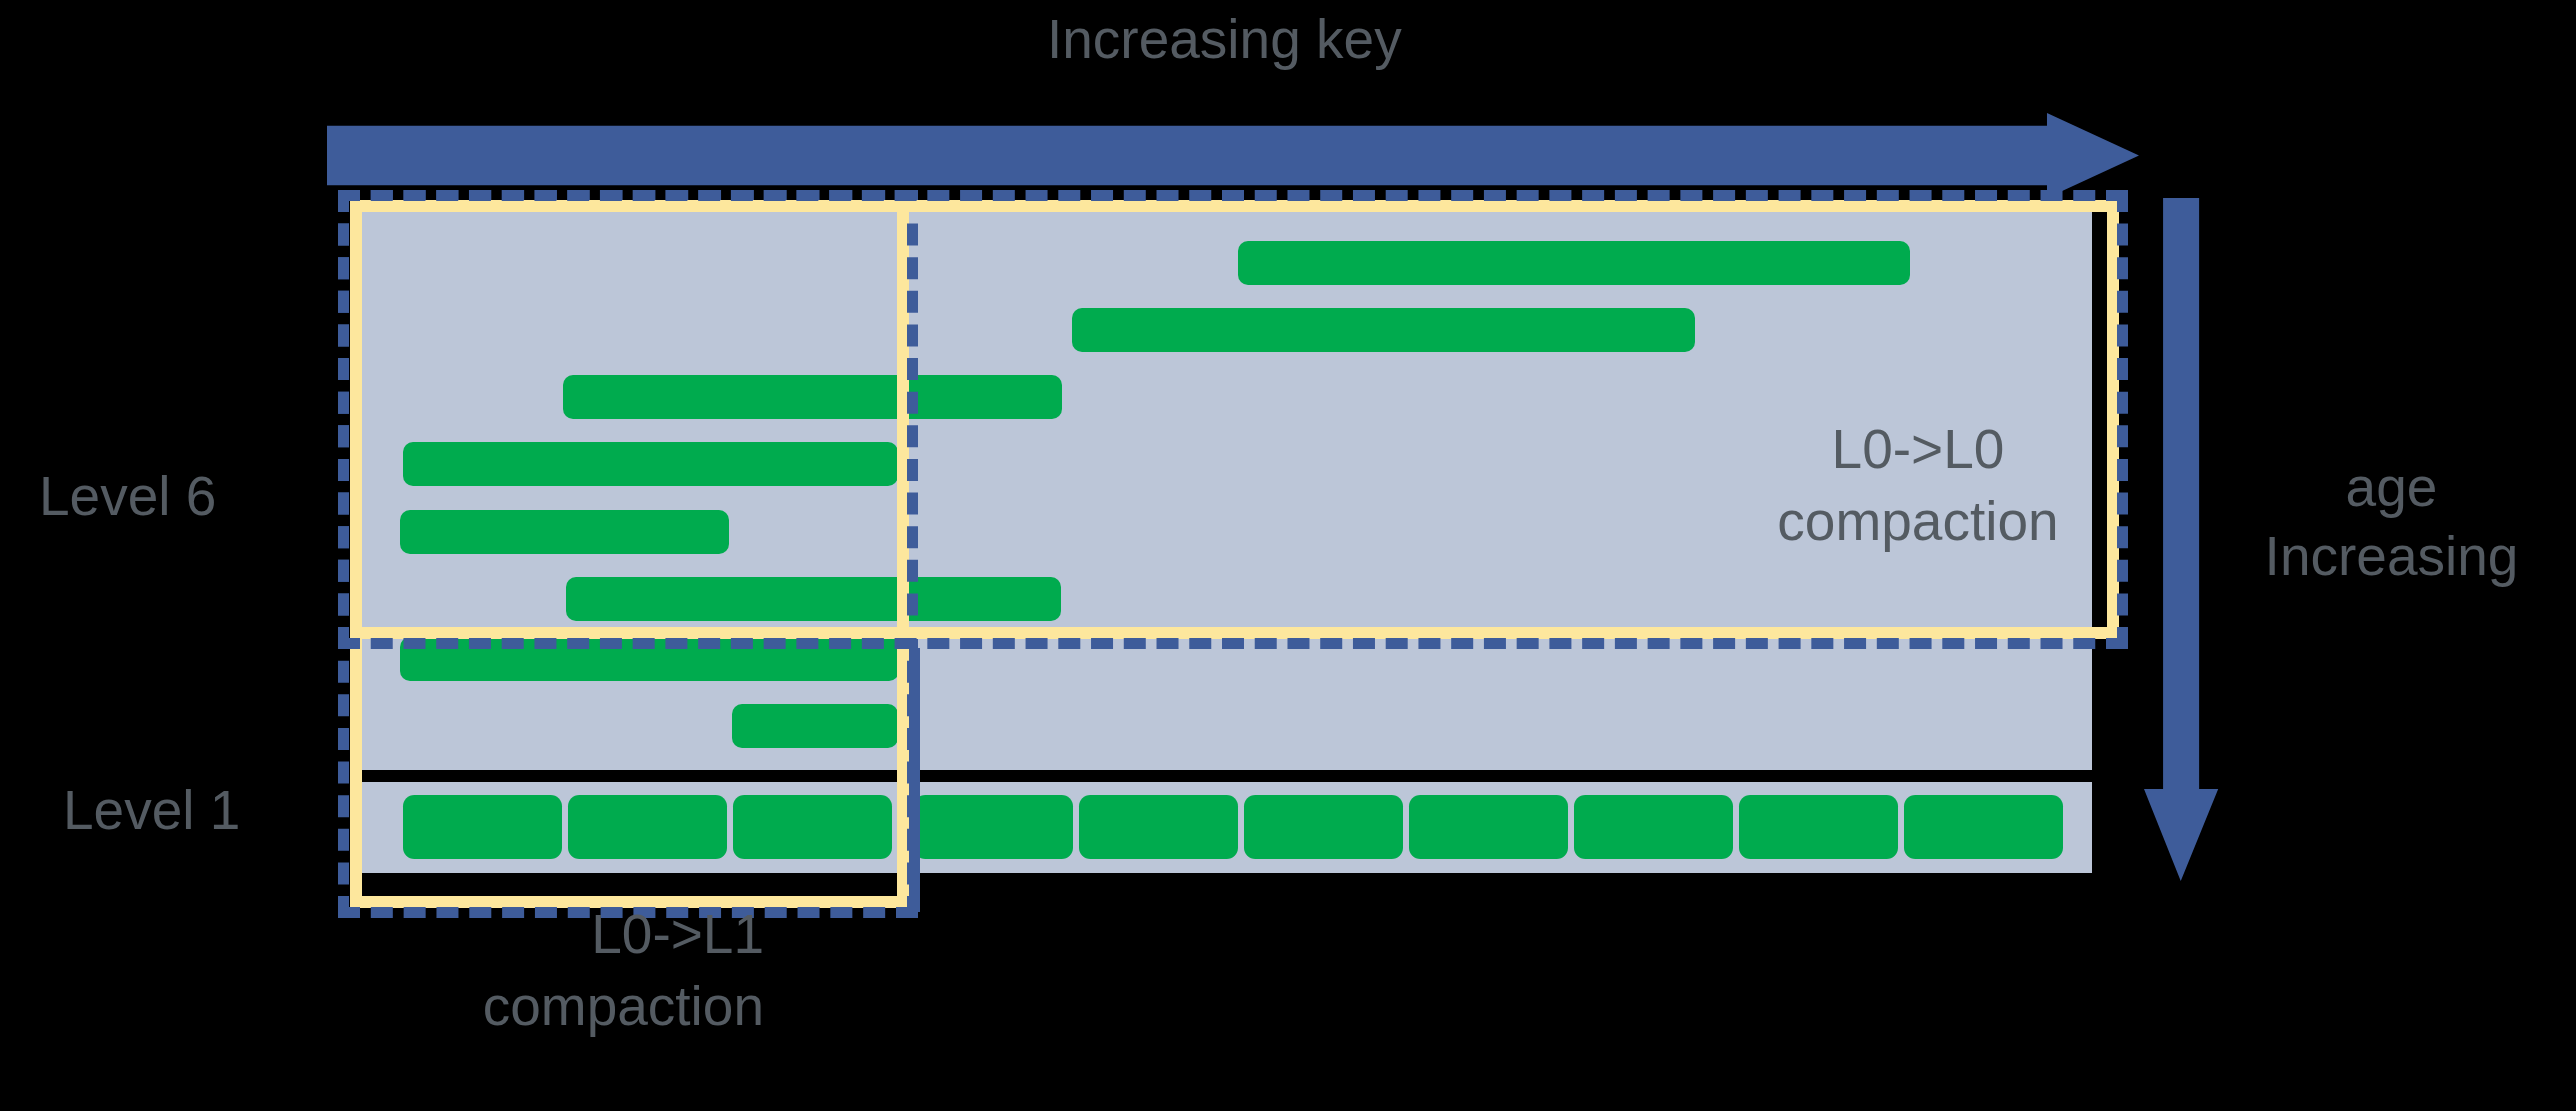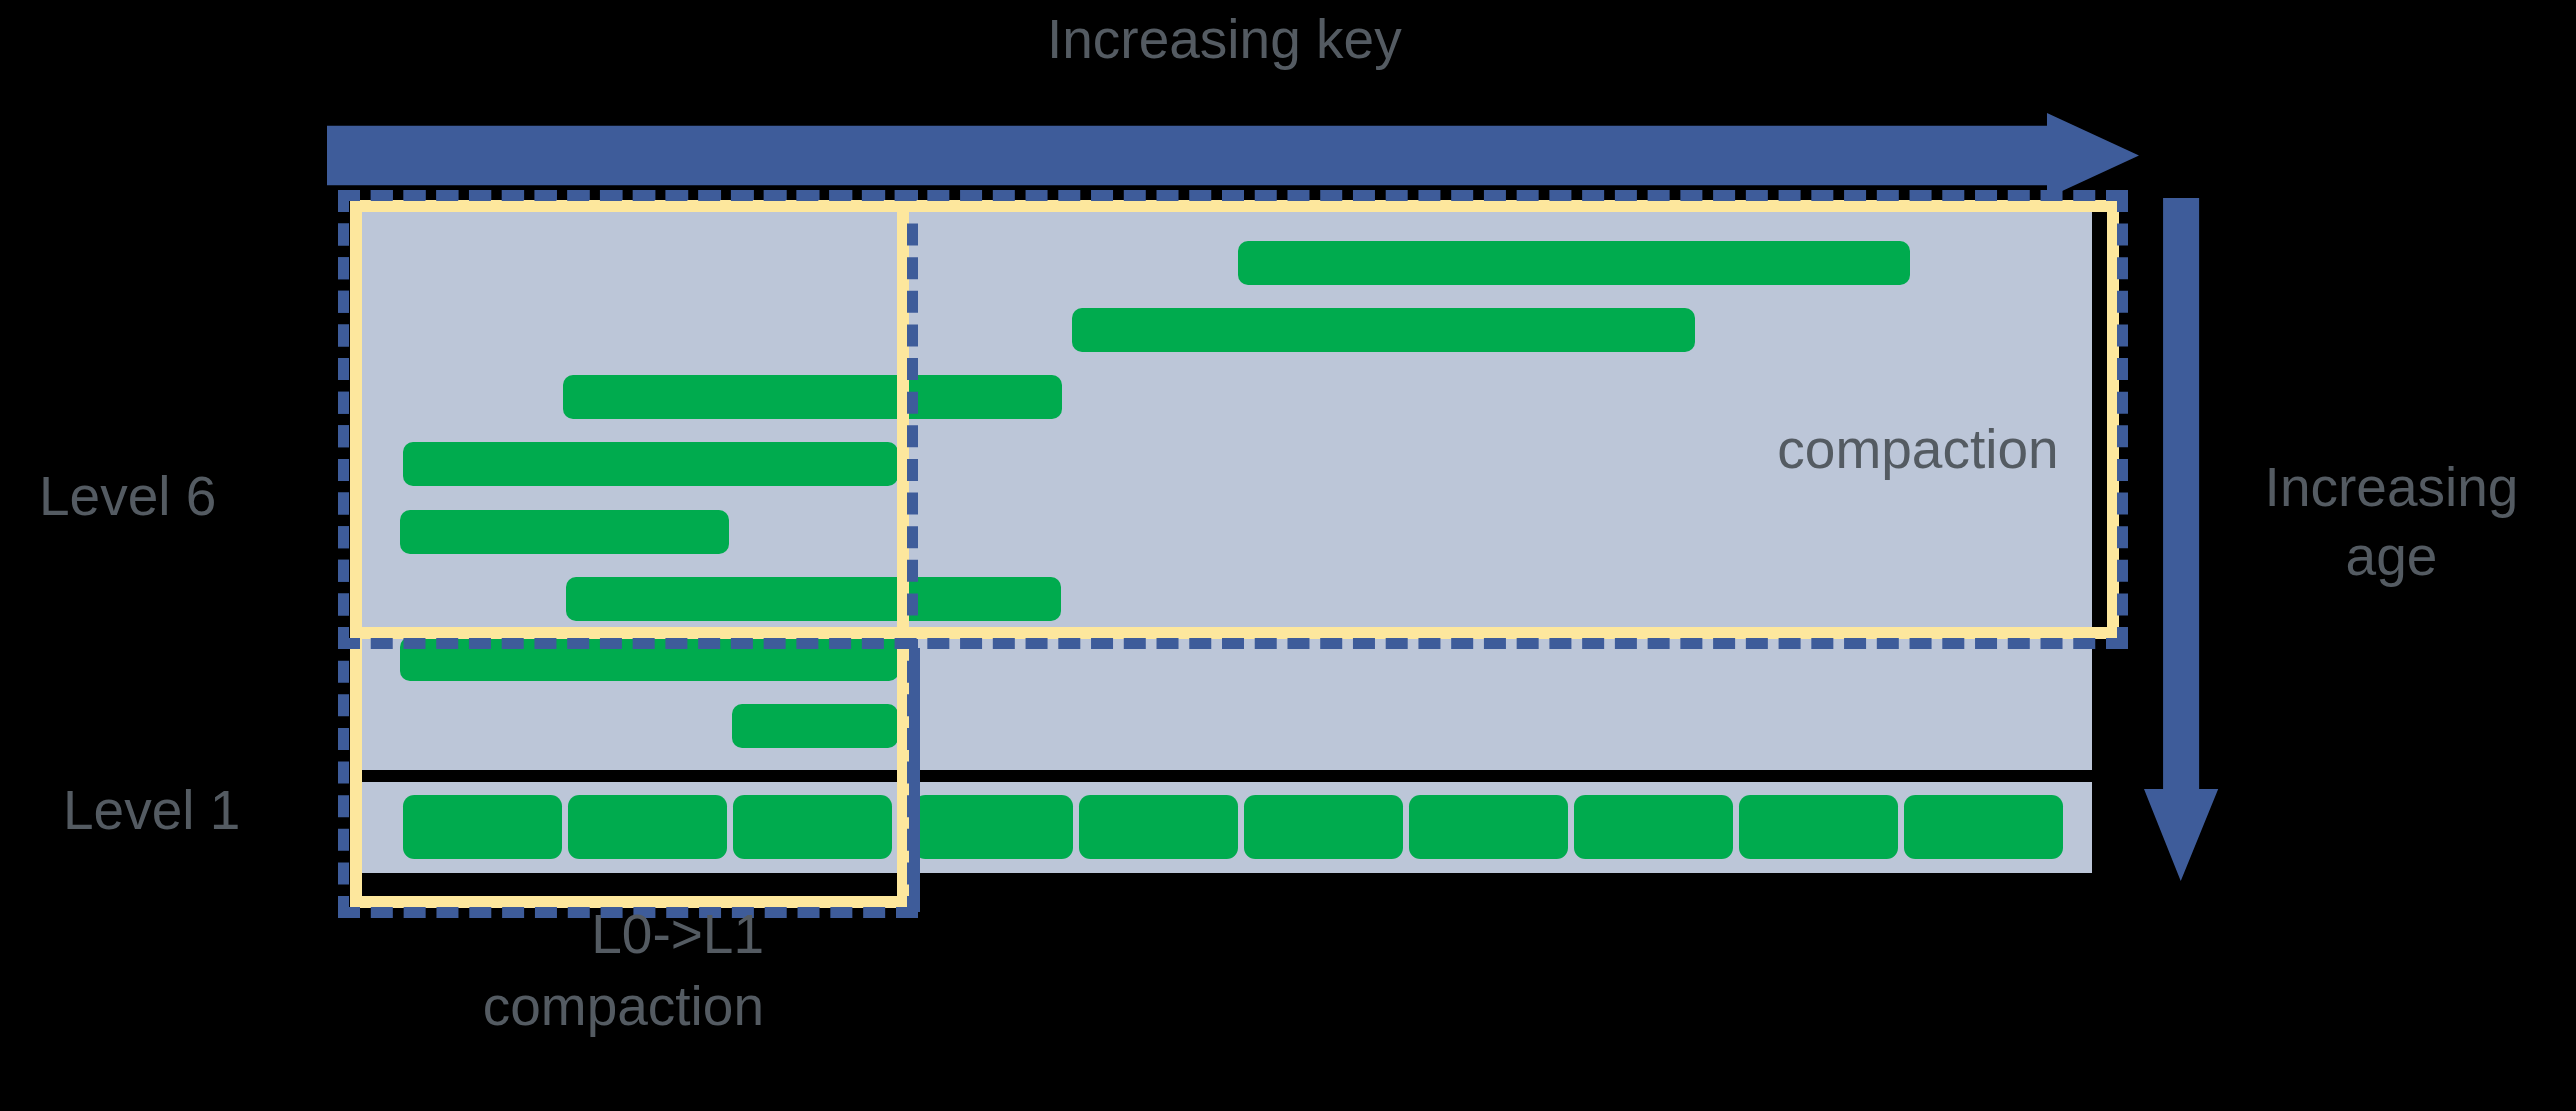--- a/index.html
+++ b/index.html
@@ -94,25 +94,26 @@
   <div class="solid-edge" style="left:909px;top:648px;width:11.3px;height:125px;"></div>
   <div class="solid-edge" style="left:909px;top:773px;width:11.3px;height:139px;"></div>
 
   <div class="lbl" id="title-increasing-key">Increasing key</div>
 
   <div class="lbl" id="label-level0">Level 6</div>
 
   <div class="lbl" id="label-level1">Level 1</div>
 
   <div class="lbl" id="label-increasing-age">
+      <div>age</div>
       <div>Increasing</div>
-      <div>age</div>
     </div>
 
   <div class="lbl" id="label-l0l0">
+    <div>L0-&gt;L0</div>
     <div>compaction</div>
   </div>
 
   <div class="lbl" id="label-l0l1">
     <div>L0-&gt;L1</div>
     <div>compaction</div>
   </div>
 
 </div>
 

